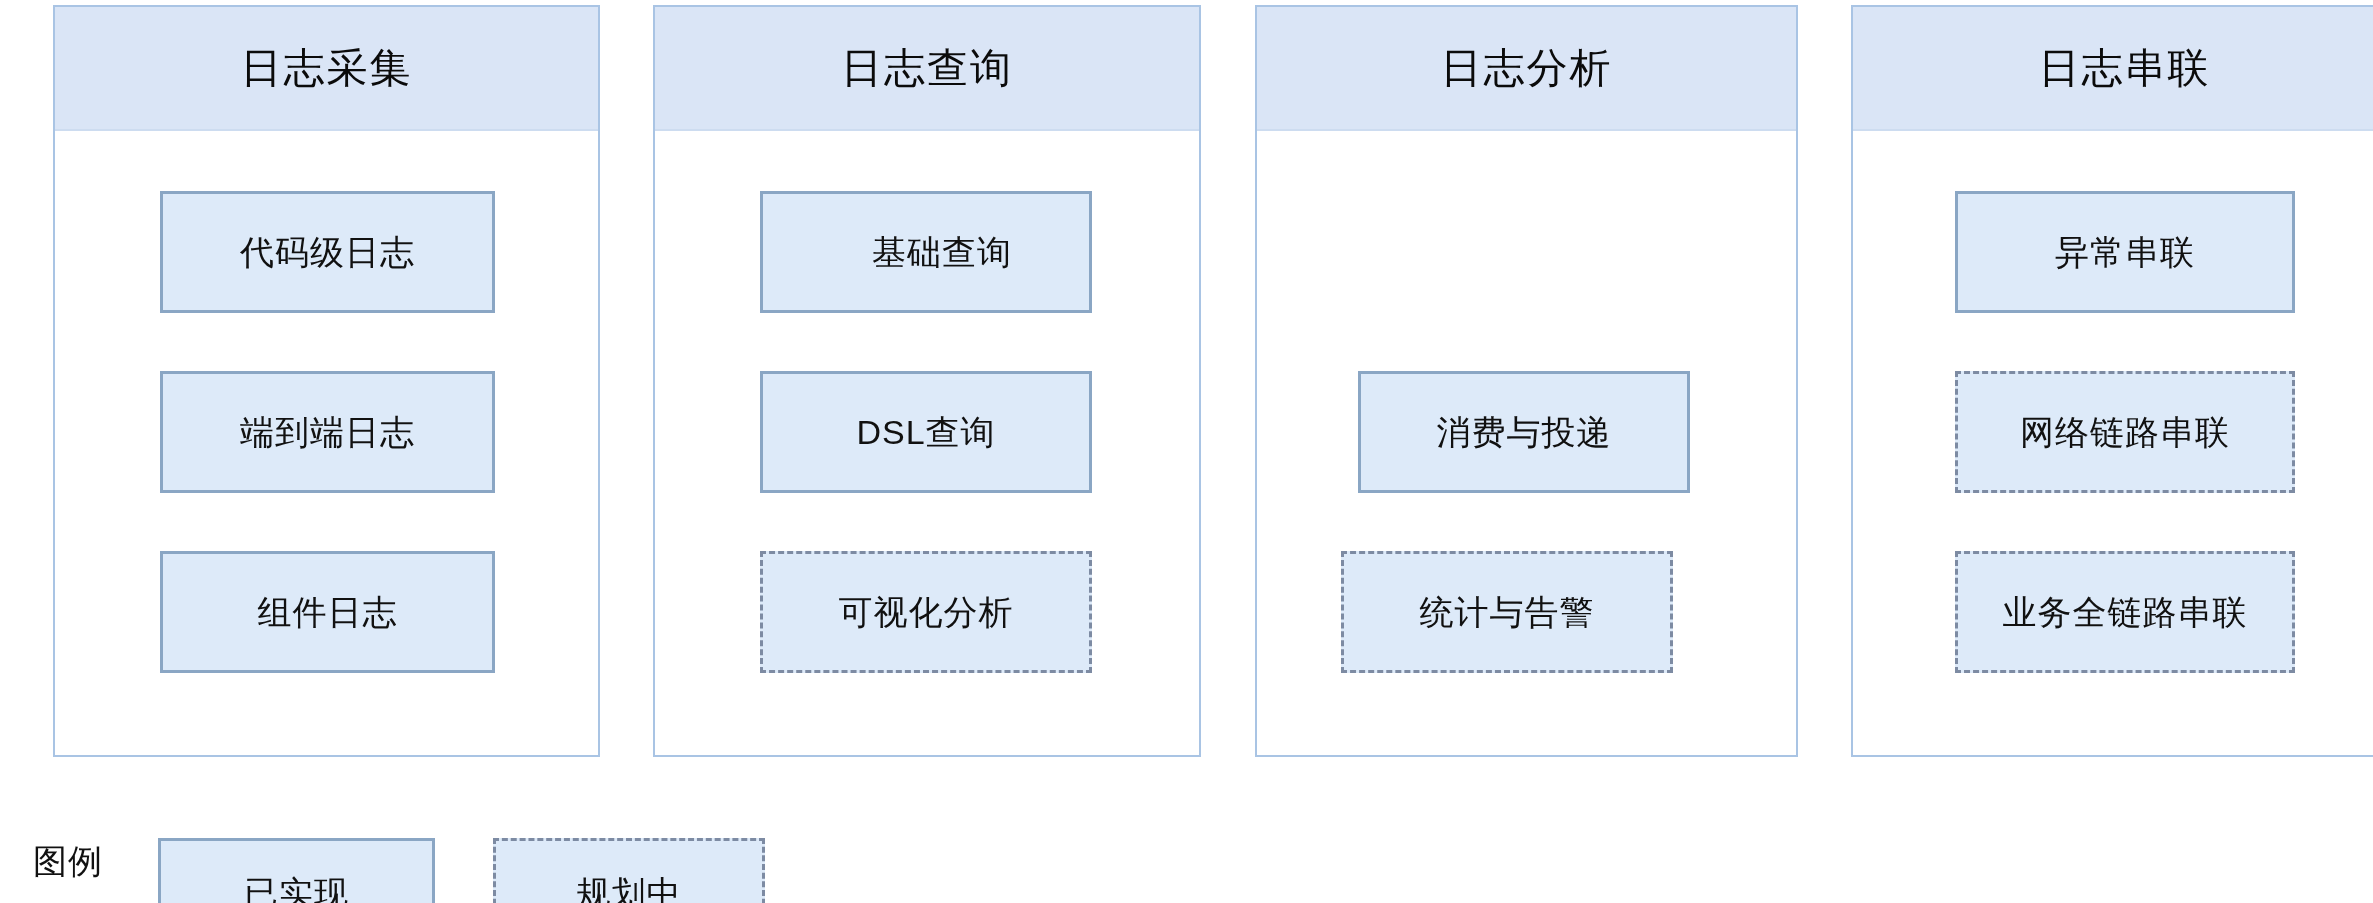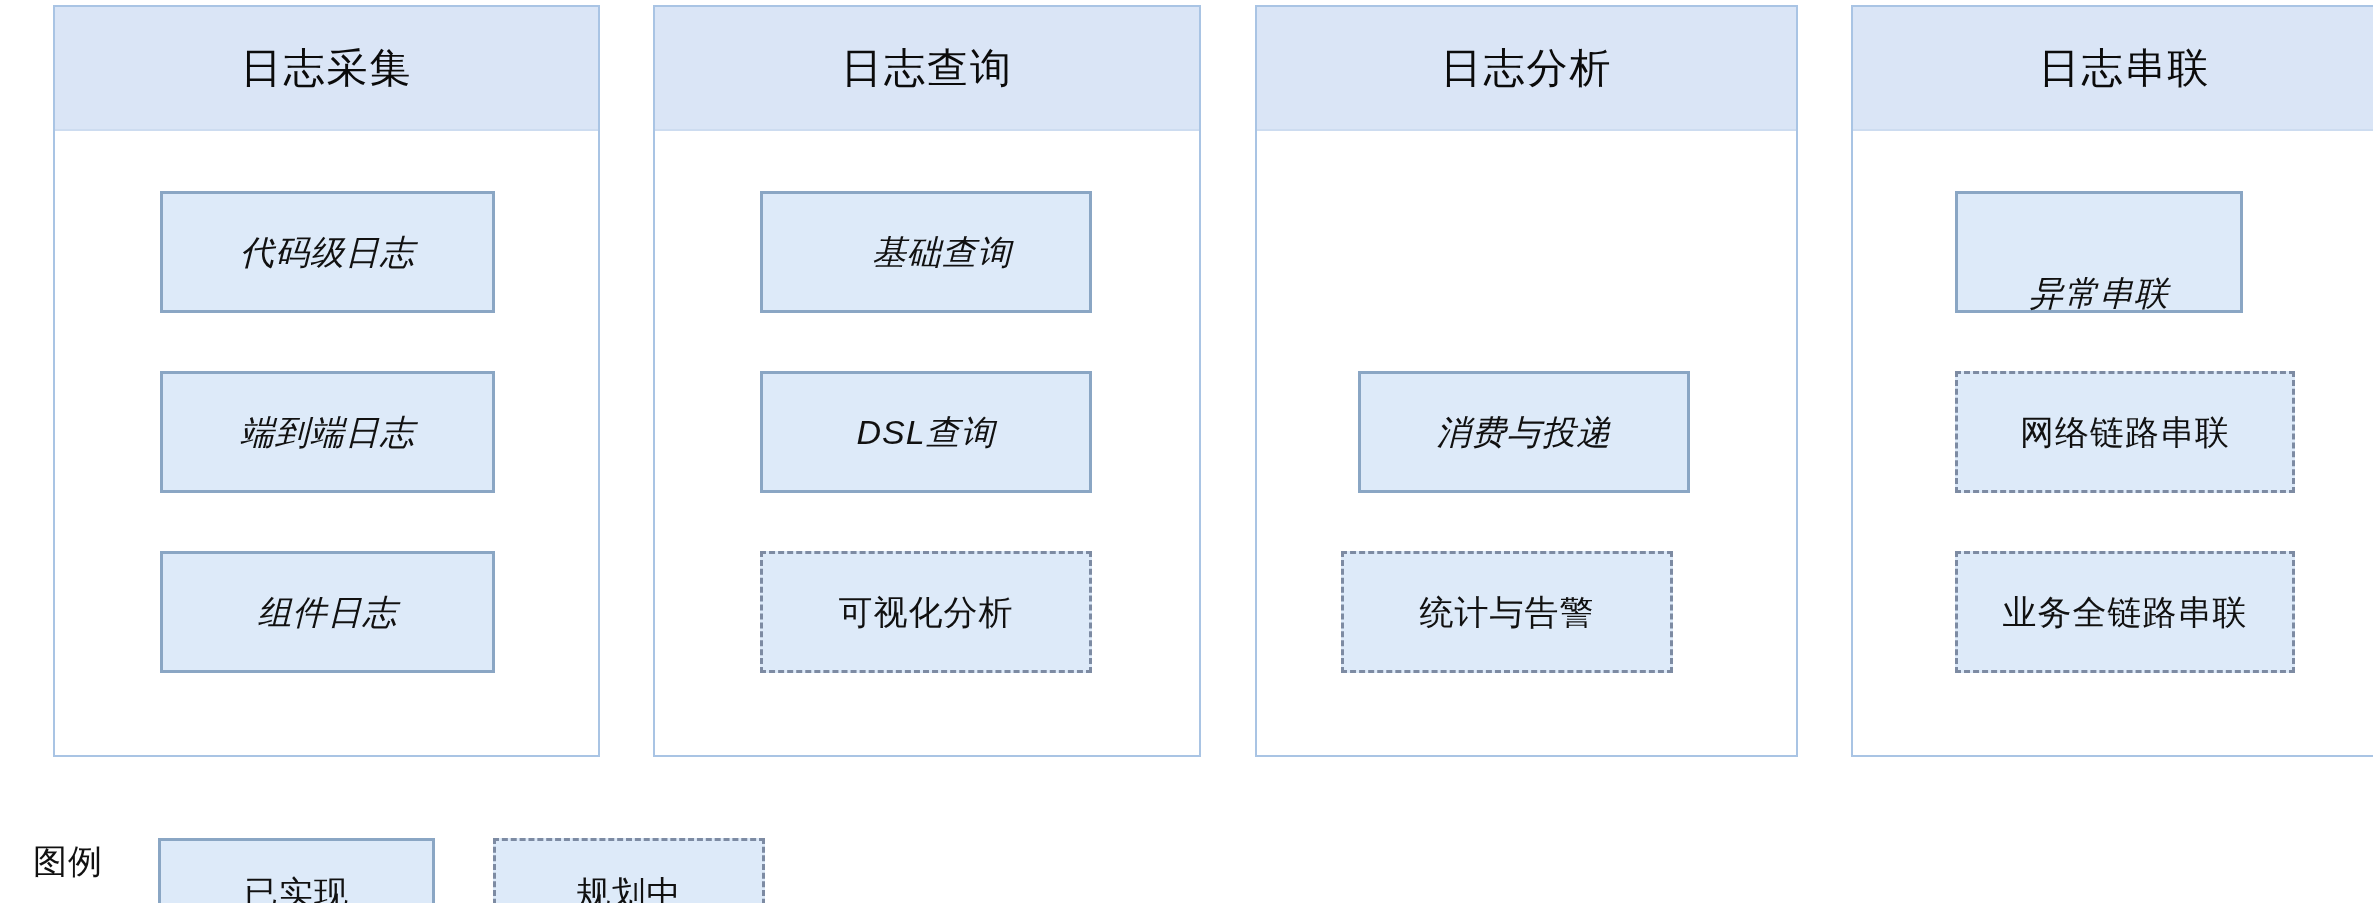--- a/index.html
+++ b/index.html
@@ -59,21 +59,20 @@
     position: absolute;
     height: 122px;
     box-sizing: border-box;
     background: #ddeaf9;
     display: flex;
     align-items: center;
     justify-content: center;
   }
   .item-box.status-done {
     border: 3px solid #8aa6c4;
-    font-style: italic;
   }
   .item-box.status-planned {
     border: 3px dashed #7d8ba3;
   }
   .item-label {
     font-size: 34px;
     color: #111111;
     letter-spacing: 1px;
     line-height: 1;
     white-space: nowrap;
@@ -167,21 +166,21 @@
           <div class="item-box status-planned" style="left: 84px; width: 332px; top: 420px;">
             <span class="item-label">统计与告警</span>
           </div>
         </div>
       </div>
       <div class="panel" style="left: 1836px; width: 547px;">
         <div class="panel-header">
           <span class="panel-title">日志串联</span>
         </div>
         <div class="panel-body">
-          <div class="item-box status-done" style="left: 102px; width: 288px; top: 60px; align-items: flex-end;">
+          <div class="item-box status-done" style="left: 102px; width: 340px; top: 60px;">
             <span class="item-label">异常串联</span>
           </div>
           <div class="item-box status-planned" style="left: 102px; width: 340px; top: 240px;">
             <span class="item-label">网络链路串联</span>
           </div>
           <div class="item-box status-planned" style="left: 102px; width: 340px; top: 420px;">
             <span class="item-label">业务全链路串联</span>
           </div>
         </div>
       </div>

